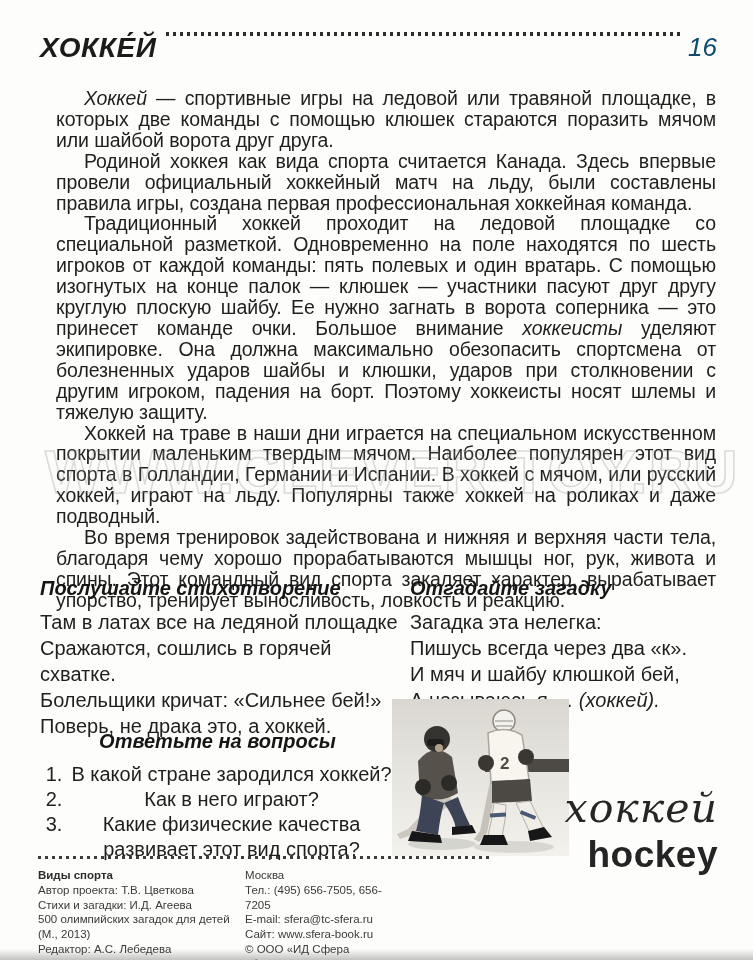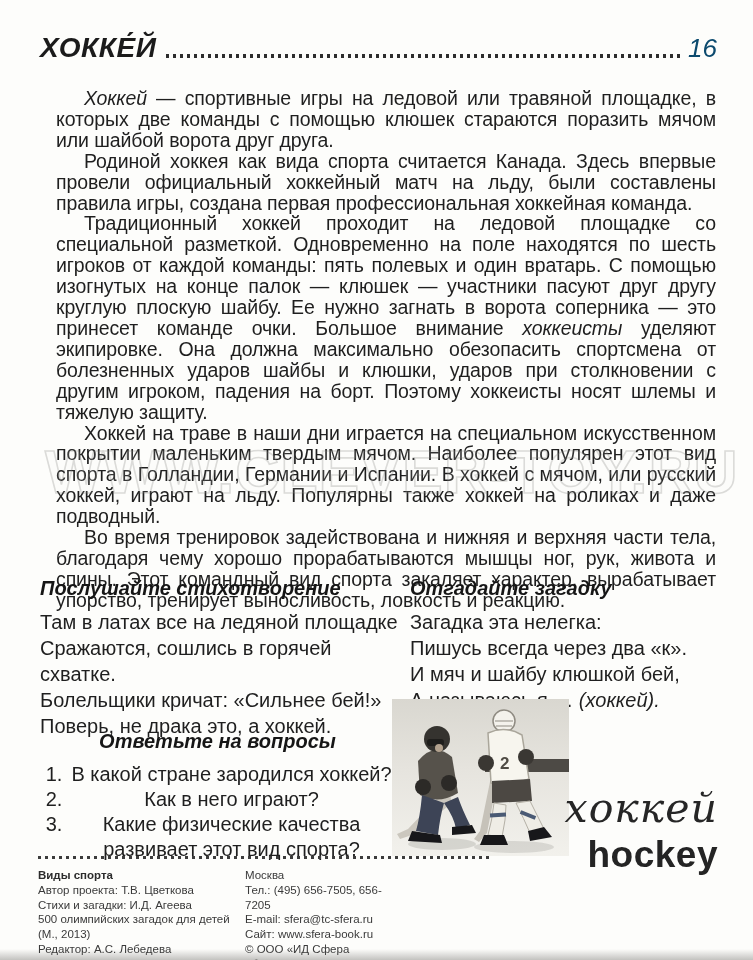--- a/index.html
+++ b/index.html
@@ -10,21 +10,21 @@
     margin:0 auto;
     background:#fdfdfb;
     font-family:"Liberation Sans", sans-serif;
     color:#1f1f1f;
     overflow:hidden;
   }
 
   
   .header {
     position:absolute; top:32px; left:40px; right:36px;
-    display:flex; align-items:flex-end;
+    display:flex; align-items:flex-start;
   }
   .page-title {
     font-size:28px; font-weight:bold; font-style:italic;
     letter-spacing:.5px; color:#1b1b1b; white-space:nowrap;
   }
   .leader {
     flex:1; height:4px; margin:0 4px 6px 10px;
     background:repeating-linear-gradient(to right,#2d2d2d 0 3px,transparent 3px 7px);
   }
   .page-number { font-size:26px; font-weight:normal; font-style:italic; color:#0c4a6e; }

